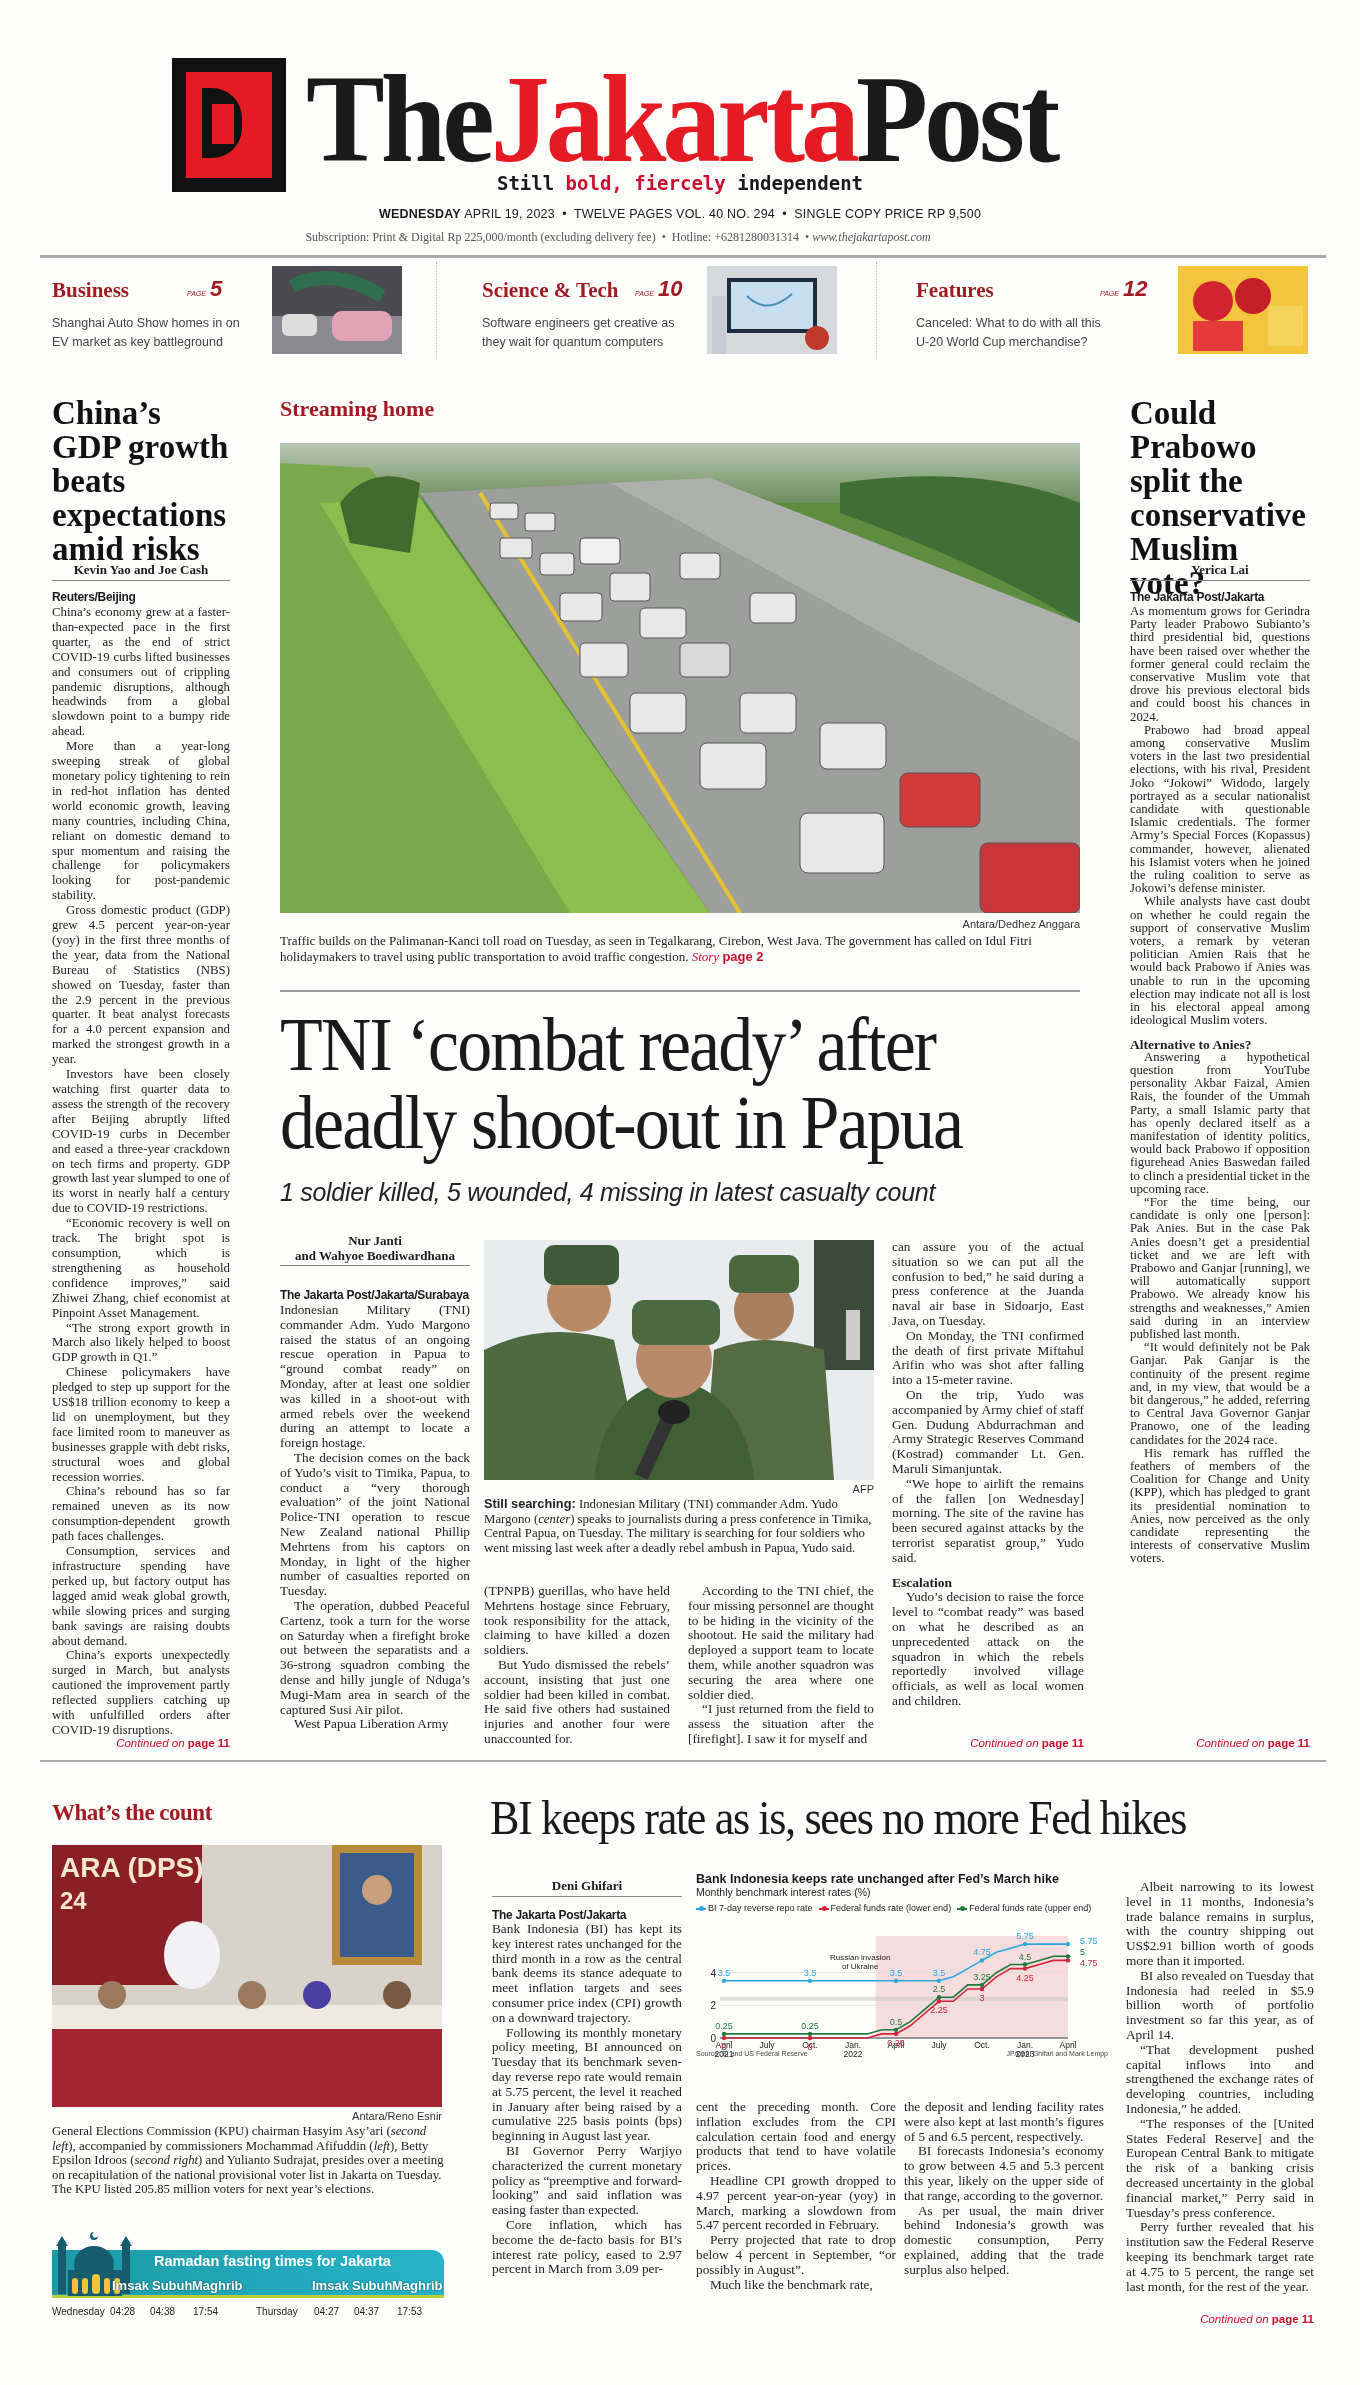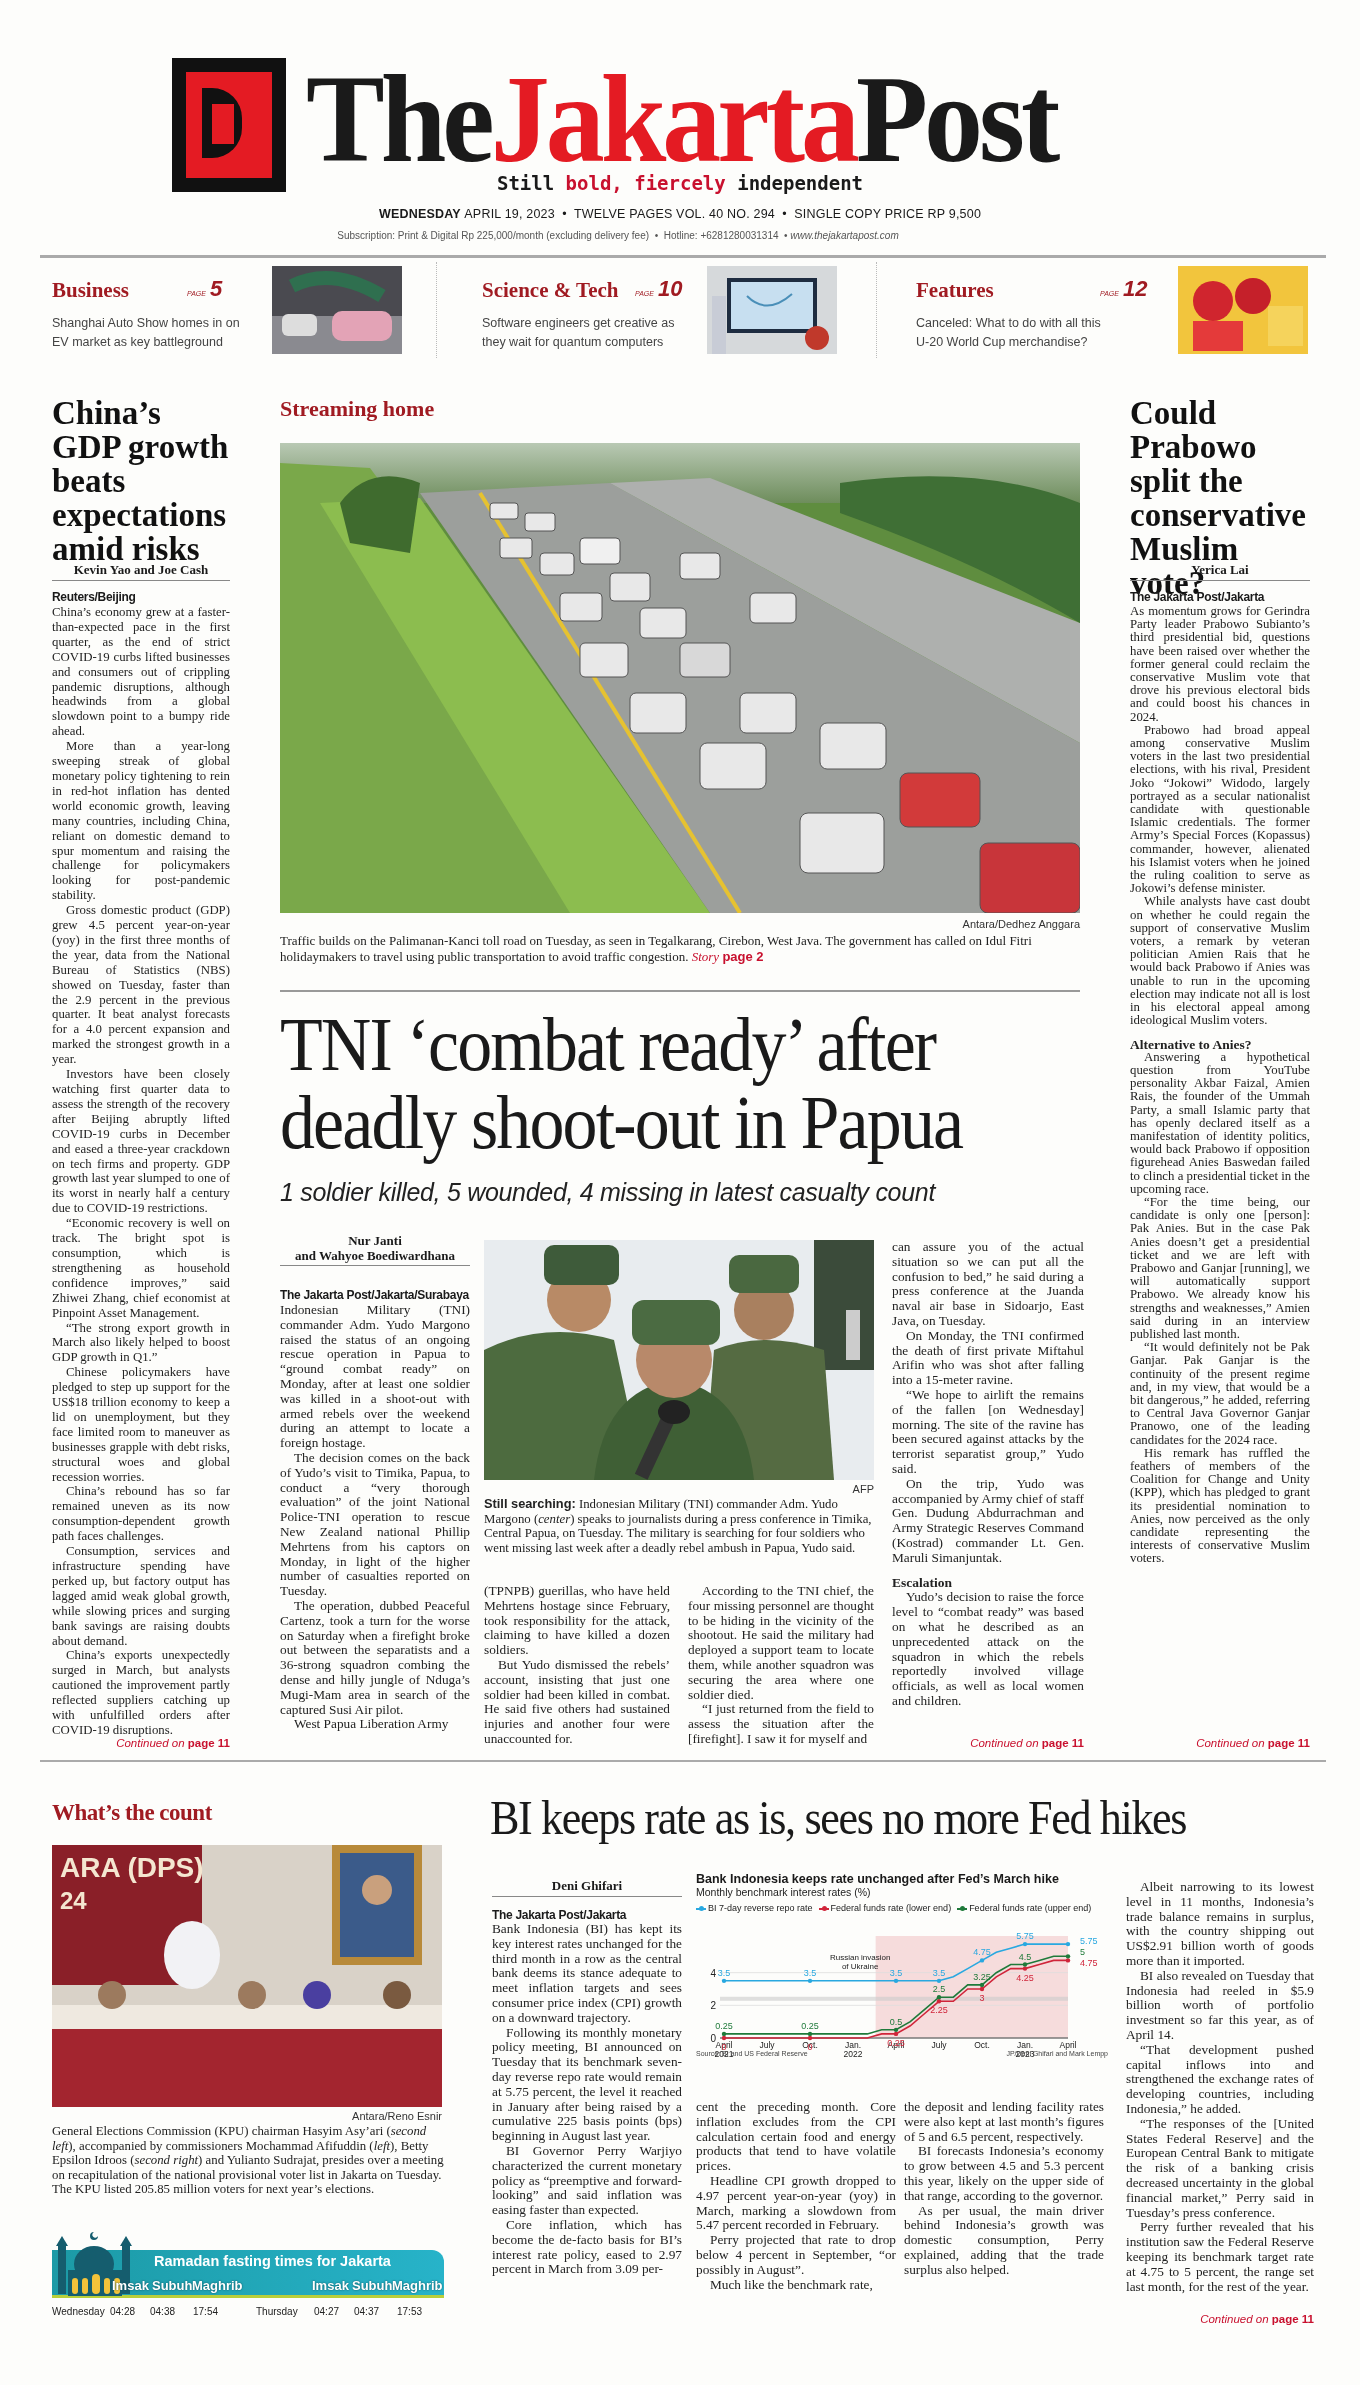--- a/index.html
+++ b/index.html
@@ -10,21 +10,21 @@
 
   
   #logo-box { left: 172px; top: 58px; width: 114px; height: 134px; background: #111; }
   #logo-box .inner { position:absolute; left:14px; top:14px; width:86px; height:106px; background:#e41b23; }
   #logo-box .inner2 { position:absolute; left:30px; top:30px; width:40px; height:70px; background:#111; border-radius: 0 30px 30px 0; }
   #logo-box .inner3 { position:absolute; left:40px; top:46px; width:22px; height:40px; background:#e41b23; }
   #masthead-title { left: 306px; top: 40px; font-family: "Liberation Serif", serif; font-weight: bold; font-size: 118px; letter-spacing: -4px; line-height: 160px; white-space: nowrap; transform: scaleY(1.05); }
   #masthead-title .jak { color: #e41b23; }
   #tagline { left: 0; width: 1360px; top: 172px; text-align: center; font-family: "DejaVu Sans Mono", monospace; font-weight: bold; font-size: 19px; }
   #dateline { left: 0; width: 1360px; top: 207px; text-align: center; font-family: "Liberation Sans", sans-serif; font-size: 12.5px; font-weight: bold; letter-spacing: 0.2px; }
-  #subline { left: 0; width: 1236px; top: 230px; text-align: center; font-family: Liberation Sans, sans-serif; font-size: 10px; color: #555; }
+  #subline { left: 0; width: 1236px; top: 230px; text-align: center; font-family: Liberation Serif, serif; font-size: 12px; color: #555; }
   #subline i { font-style: italic; }
   #top-rule { left: 40px; top: 255px; width: 1286px; height: 3px; background: #aaa; }
 
   
   .teaser { top: 262px; height: 96px; }
   .teaser .sec { position:absolute; left: 0; top: 16px; font-family: "Liberation Serif", serif; font-weight: bold; font-size: 21px; color: #a01b22; }
   .teaser .pg { position:absolute; top: 14px; font-family: "Liberation Sans", sans-serif; font-style: italic; font-weight: bold; color: #a01b22; }
   .teaser .pg small { font-size: 7px; margin-right: 4px; font-weight: normal; }
   .teaser .pg span { font-size: 22px; }
   .teaser .desc { position:absolute; left: 0; top: 52px; width: 200px; font-family: "Liberation Sans", sans-serif; font-size: 12.5px; line-height: 19px; color: #444; }
@@ -251,22 +251,22 @@
     <p class="first">(TPNPB) guerillas, who have held Mehrtens hostage since February, took responsibility for the attack, claiming to have killed a dozen soldiers.</p>
     <p>But Yudo dismissed the rebels’ account, insisting that just one soldier had been killed in combat. He said five others had sustained injuries and another four were unaccounted for.</p>
   </div>
 <div class="abs body" id="tni-col3" style="left:688px;top:1584px;width:186px">
     <p>According to the TNI chief, the four missing personnel are thought to be hiding in the vicinity of the shootout. He said the military had deployed a support team to locate them, while another squadron was securing the area where one soldier died.</p>
     <p>“I just returned from the field to assess the situation after the [firefight]. I saw it for myself and</p>
   </div>
 <div class="abs body" id="tni-col4" style="left:892px;top:1240px;width:192px">
     <p class="first">can assure you of the actual situation so we can put all the confusion to bed,” he said during a press conference at the Juanda naval air base in Sidoarjo, East Java, on Tuesday.</p>
     <p>On Monday, the TNI confirmed the death of first private Miftahul Arifin who was shot after falling into a 15-meter ravine.</p>
+    <p>On the trip, Yudo was accompanied by Army chief of staff Gen. Dudung Abdurrachman and Army Strategic Reserves Command (Kostrad) commander Lt. Gen. Maruli Simanjuntak.</p>
     <p>“We hope to airlift the remains of the fallen [on Wednesday] morning. The site of the ravine has been secured against attacks by the terrorist separatist group,” Yudo said.</p>
-    <p>On the trip, Yudo was accompanied by Army chief of staff Gen. Dudung Abdurrachman and Army Strategic Reserves Command (Kostrad) commander Lt. Gen. Maruli Simanjuntak.</p>
     <h4>Escalation</h4>
     <p>Yudo’s decision to raise the force level to “combat ready” was based on what he described as an unprecedented attack on the squadron in which the rebels reportedly involved village officials, as well as local women and children.</p>
   </div>
 <div class="abs cont" style="left:892px;top:1737px;width:192px"><i>Continued on</i> <b>page 11</b></div>
 
 <div class="abs" style="left:1130px;top:396px;width:190px">
   <h2 class="head-l">Could Prabowo split the conservative Muslim vote?</h2>
 </div>
 <div class="abs byline" style="left:1130px;top:562px;width:180px">Yerica Lai</div>
 <div class="abs dateline-s" style="left:1130px;top:590px">The Jakarta Post/Jakarta</div>

